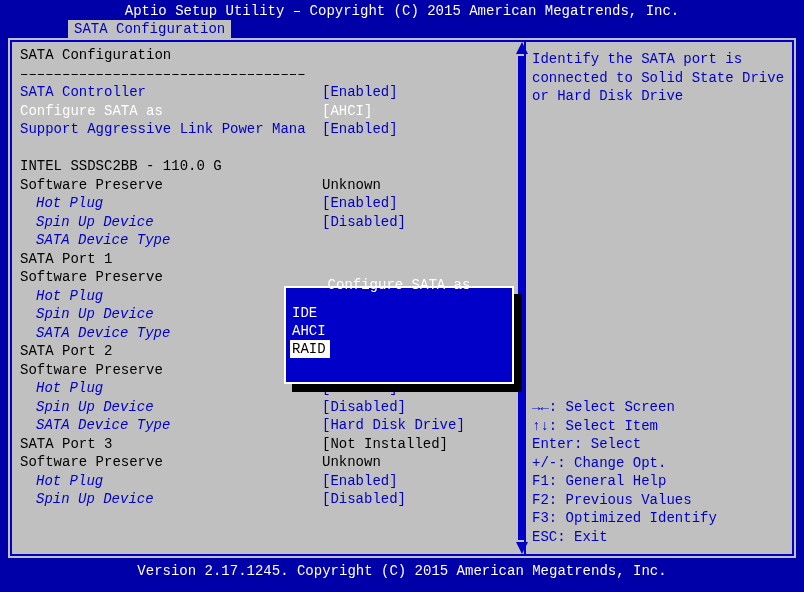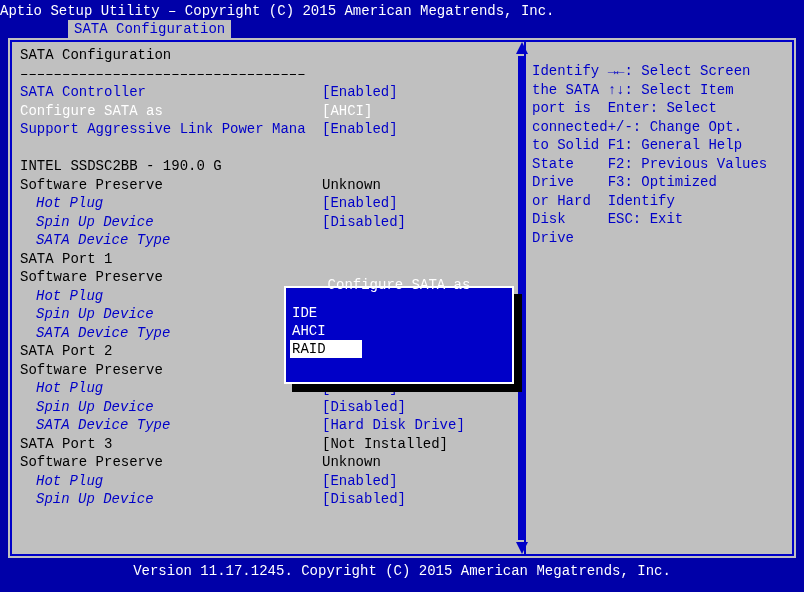--- a/index.html
+++ b/index.html
@@ -8,21 +8,21 @@
     height: 592px;
     background: #0000a8;
     font-family: "Courier New", monospace;
     font-size: 14px;
     line-height: 18.5px;
     overflow: hidden;
     position: relative;
   }
   .title-bar {
     color: #fff;
-    text-align: left;
+    text-align: center;
     height: 20px;
     padding-top: 2px;
   }
   .tab-row {
     height: 18px;
     padding-left: 68px;
   }
   .tab {
     display: inline-block;
     background: #c0c0c0;
@@ -45,23 +45,23 @@
     width: 516px;
     border: 2px solid #0000c8;
     border-right-width: 2px;
     padding: 4px 8px;
     position: relative;
   }
   .right-pane {
     flex: 1;
     border: 2px solid #0000c8;
     border-left: none;
-    padding: 20px 6px;
+    padding: 8px 6px;
     display:flex;
-    flex-direction:row;
+    flex-direction:column;
   }
   .help-top { flex:1; }
   .key-help { }
   .key-help div { color:#0000c8;font-family:Liberation Mono, monospace; }
   .row { height: 18.5px; display:flex; white-space:nowrap; }
   .row .col-a { width: 302px; overflow:hidden; }
   .row .col-b { }
   .black { color:#000; }
   .blue { color:#0000c8; }
   .white { color:#fff; }
@@ -100,21 +100,21 @@
   .popup-title-wrap {
     position:relative; height:0;
   }
   .popup-title {
     position:absolute; top:-12px; left:0; right:0;
     text-align:center; color:#fff;
   }
   .popup-options { margin-top:16px; }
   .popup-opt { color:#fff; padding:0 2px; height:18px;}
   .popup-opt.sel {
-    background:#fff; color:#000; width:72px;
+    background:#fff; color:#000; width:40px;
   }
   .footer {
     color:#fff; text-align:center; height:20px; padding-top:4px; font-size:14px;
   }
 </style>
 </head>
 <body>
 
 <div class="title-bar">Aptio Setup Utility – Copyright (C) 2015 American Megatrends, Inc.</div>
 
@@ -142,21 +142,21 @@
         <div class="col-b white">[AHCI]</div>
       </div>
       <div class="row">
         <div class="col-a blue">Support Aggressive Link Power Mana</div>
         <div class="col-b blue">[Enabled]</div>
       </div>
 
       <div class="row"></div>
 
       <div class="row">
-        <div class="col-b black">INTEL SSDSC2BB - 190.0 G</div>
+        <div class="col-b black">INTEL SSDSC2BB - 110.0 G</div>
       </div>
       <div class="row">
         <div class="col-a black">Software Preserve</div>
         <div class="col-b black">Unknown</div>
       </div>
       <div class="row">
         <div class="col-a blue indent">Hot Plug</div>
         <div class="col-b blue">[Enabled]</div>
       </div>
       <div class="row">
@@ -253,13 +253,13 @@
       <div class="popup-title"> Configure SATA as </div>
     </div>
     <div class="popup-options">
       <div class="popup-opt">IDE</div>
       <div class="popup-opt">AHCI</div>
       <div class="popup-opt sel">RAID</div>
     </div>
   </div>
 </div>
 
-<div class="footer">Version 11.17.1245. Copyright (C) 2015 American Megatrends, Inc.</div>
+<div class="footer">Version 2.17.1245. Copyright (C) 2015 American Megatrends, Inc.</div>
 
 </body></html>

